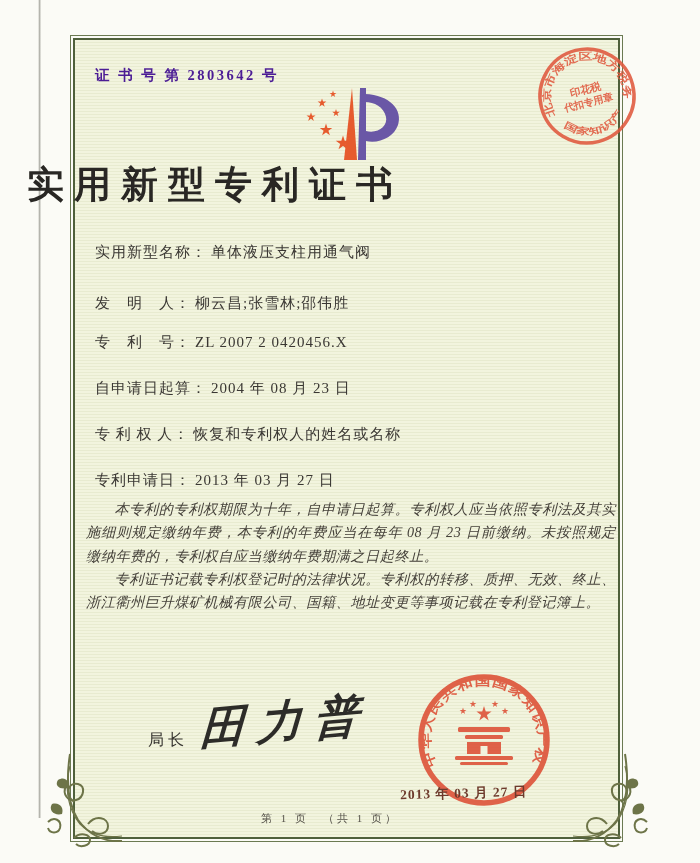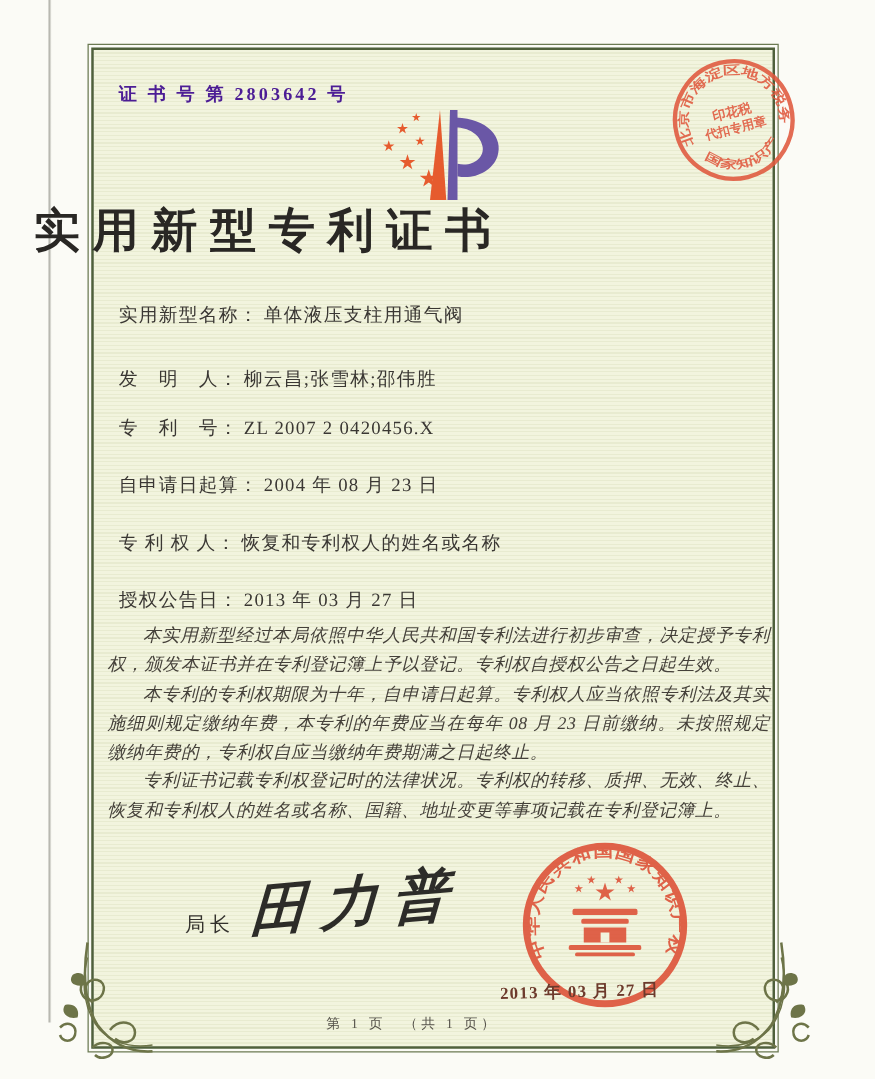--- a/index.html
+++ b/index.html
@@ -102,27 +102,26 @@
 <div class="abs field-row" style="top:333px">
   <span class="field-label">专　利　号：</span><span class="field-value">ZL 2007 2 0420456.X</span>
 </div>
 <div class="abs field-row" style="top:379px">
   <span class="field-label">自申请日起算：</span><span class="field-value">2004 年 08 月 23 日</span>
 </div>
 <div class="abs field-row" style="top:425px">
   <span class="field-label">专 利 权 人：</span><span class="field-value">恢复和专利权人的姓名或名称</span>
 </div>
 <div class="abs field-row" style="top:471px">
-  <span class="field-label">授权公告日：</span><span class="field-value">2013 年 03 月 27 日</span>
+  <span class="field-label">专利申请日：</span><span class="field-value">2013 年 03 月 27 日</span>
 </div>
 
 <div class="abs body-text">
-  <p>本实用新型经过本局依照中华人民共和国专利法进行初步审查，决定授予专利权，颁发本证书并在专利登记簿上予以登记。专利权自授权公告之日起生效。</p>
   <p>本专利的专利权期限为十年，自申请日起算。专利权人应当依照专利法及其实施细则规定缴纳年费，本专利的年费应当在每年 08 月 23 日前缴纳。未按照规定缴纳年费的，专利权自应当缴纳年费期满之日起终止。</p>
-  <p>专利证书记载专利权登记时的法律状况。专利权的转移、质押、无效、终止、恢复和专利权人的姓名或名称、国籍、地址变更等事项记载在专利登记簿上。</p>
+  <p>专利证书记载专利权登记时的法律状况。专利权的转移、质押、无效、终止、浙江衢州巨升煤矿机械有限公司、国籍、地址变更等事项记载在专利登记簿上。</p>
 </div>
 
 <div class="abs director">局长</div>
 <div class="abs signature">田力普</div>
 
 <div class="abs seal-box">
   <svg width="152" height="152" viewBox="-76 -76 152 152">
     <g opacity="0.88">
       <circle cx="0" cy="0" r="63" fill="none" stroke="#dd4f35" stroke-width="5.5"></circle>
       <path id="sealArc" d="M -47.5,25 A 54 54 0 1 1 47.5,25" fill="none"></path>

